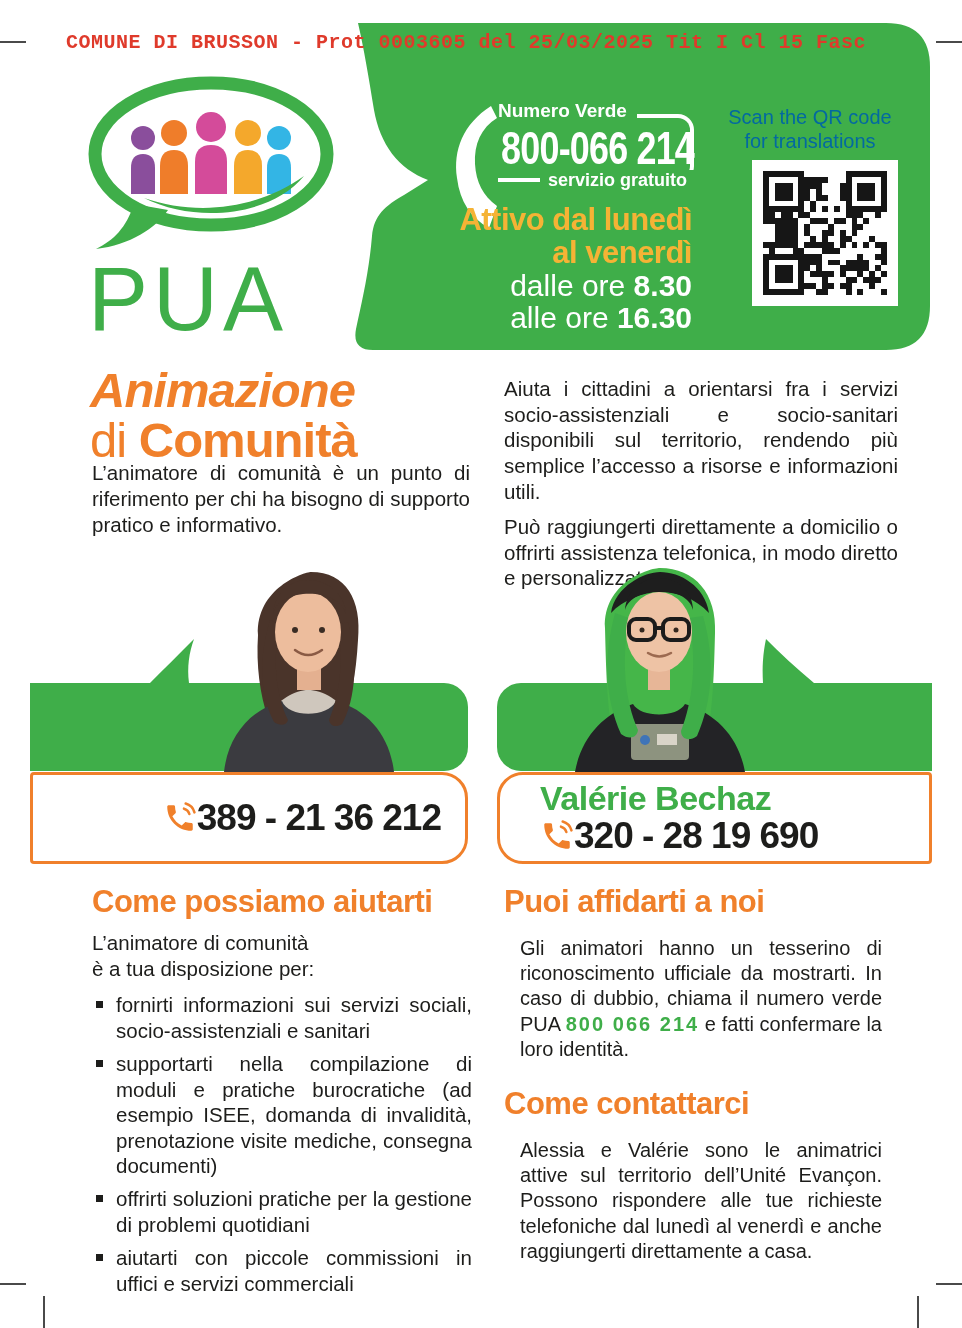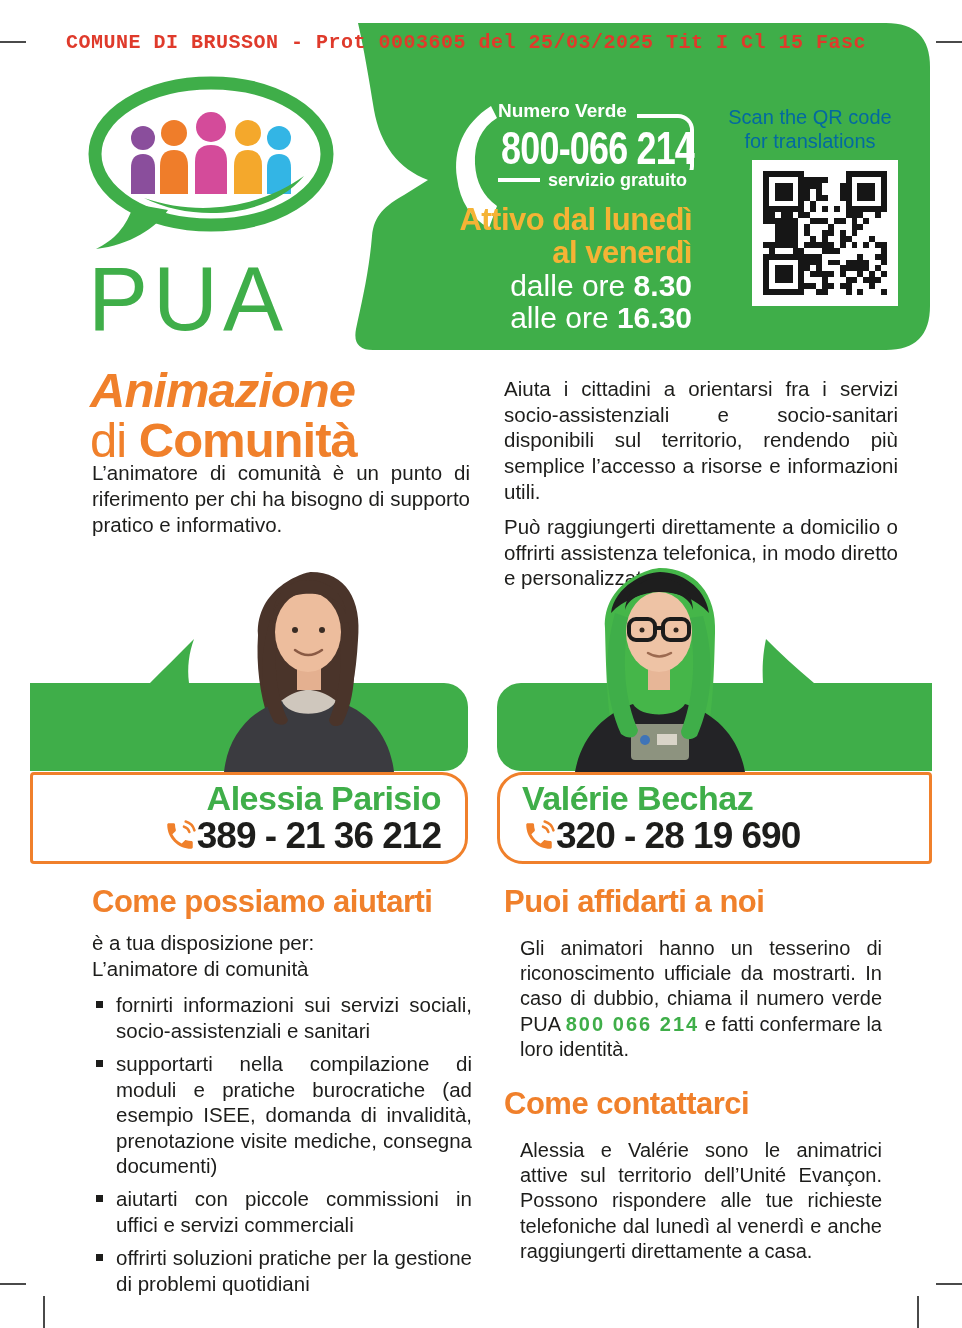--- a/index.html
+++ b/index.html
@@ -67,21 +67,21 @@
   .fin{position:absolute;top:637px;height:48px;z-index:1;}
   .fin-l{left:146px;width:52px;}
   .fin-r{left:758px;width:60px;}
   
   .avatar-l{position:absolute;left:196px;top:560px;width:225px;height:212px;z-index:2;}
   .avatar-r{position:absolute;left:545px;top:558px;width:230px;height:214px;z-index:2;}
   
   .card{position:absolute;top:772px;height:92px;background:#fff;z-index:3;box-sizing:border-box;
         border:3px solid var(--orange,#F0802B);display:flex;flex-direction:column;justify-content:center;}
   .card-l{left:30px;width:438px;border-radius:4px 26px 26px 4px;align-items:flex-end;padding-right:24px;}
-  .card-r{left:497px;width:435px;border-radius:26px 4px 4px 26px;align-items:flex-start;padding-left:22px;}
+  .card-r{left:497px;width:435px;border-radius:26px 4px 4px 26px;align-items:flex-start;padding-left:40px;}
   .c-name{font-size:34px;font-weight:700;color:var(--green,#3FAE49);line-height:1.08;letter-spacing:-.5px;}
   .c-phone{display:flex;align-items:center;font-size:37px;font-weight:700;
            color:var(--body-text,#1D1D1B);letter-spacing:-1px;line-height:1.05;}
   .c-phone svg{width:34px;height:34px;flex:none;}
   
   .col{position:absolute;top:884px;z-index:2;}
   .col-l{left:92px;width:380px;}
   .col-r{left:504px;width:394px;}
   .col h2{font-size:31px;font-weight:800;color:var(--orange,#F0802B);margin:0 0 10px;letter-spacing:-.5px;}
   .col h2.mt{margin-top:24px;}
@@ -649,21 +649,20 @@
       <rect x="84" y="61" width="26" height="21" rx="7"></rect>
       <rect x="118" y="61" width="26" height="21" rx="7"></rect>
       <path d="M110 70 L118 70"></path>
     </g>
     <circle cx="97" cy="72" r="2.5" fill="#33271f"></circle>
     <circle cx="131" cy="72" r="2.5" fill="#33271f"></circle>
     <path d="M103 95 Q114 102 126 95" stroke="#9c6a50" stroke-width="2.5" fill="none" stroke-linecap="round"></path>
   </svg>
 
   <div class="card card-l">
-    <div class="c-name">Alessia Parisio</div>
     <div class="c-phone">
       <svg viewBox="0 0 24 24">
         <path fill="var(--orange,#F0802B)" d="M6.62 10.79c1.44 2.83 3.76 5.14 6.59 6.59l2.2-2.2c.27-.27.67-.36 1.02-.24 1.12.37 2.33.57 3.57.57.55 0 1 .45 1 1V20c0 .55-.45 1-1 1-9.39 0-17-7.61-17-17 0-.55.45-1 1-1h3.5c.55 0 1 .45 1 1 0 1.25.2 2.45.57 3.57.11.35.03.74-.25 1.02l-2.2 2.2z"></path>
         <path d="M14.8 5.4a5.4 5.4 0 0 1 3.8 3.8" stroke="var(--orange,#F0802B)" stroke-width="1.8" fill="none" stroke-linecap="round"></path>
         <path d="M16 1.8a9 9 0 0 1 6.2 6.2" stroke="var(--orange,#F0802B)" stroke-width="1.8" fill="none" stroke-linecap="round"></path>
       </svg>
       <span>389 - 21 36 212</span>
     </div>
   </div>
   <div class="card card-r">
@@ -673,27 +672,27 @@
         <path fill="var(--orange,#F0802B)" d="M6.62 10.79c1.44 2.83 3.76 5.14 6.59 6.59l2.2-2.2c.27-.27.67-.36 1.02-.24 1.12.37 2.33.57 3.57.57.55 0 1 .45 1 1V20c0 .55-.45 1-1 1-9.39 0-17-7.61-17-17 0-.55.45-1 1-1h3.5c.55 0 1 .45 1 1 0 1.25.2 2.45.57 3.57.11.35.03.74-.25 1.02l-2.2 2.2z"></path>
         <path d="M14.8 5.4a5.4 5.4 0 0 1 3.8 3.8" stroke="var(--orange,#F0802B)" stroke-width="1.8" fill="none" stroke-linecap="round"></path>
         <path d="M16 1.8a9 9 0 0 1 6.2 6.2" stroke="var(--orange,#F0802B)" stroke-width="1.8" fill="none" stroke-linecap="round"></path>
       </svg>
       <span>320 - 28 19 690</span>
     </div>
   </div>
 
   <div class="col col-l">
     <h2>Come possiamo aiutarti</h2>
+    <p class="tight">L’animatore di comunità</p>
     <p class="tight">è a tua disposizione per:</p>
-    <p class="tight">L’animatore di comunità</p>
     <ul>
       <li><span>fornirti informazioni sui servizi sociali, socio-assistenziali e sanitari</span></li>
       <li><span>supportarti nella compilazione di moduli e pratiche burocratiche (ad esempio ISEE, domanda di invalidità, prenotazione visite mediche, consegna documenti)</span></li>
+      <li><span>offrirti soluzioni pratiche per la gestione di problemi quotidiani</span></li>
       <li><span>aiutarti con piccole commissioni in uffici e servizi commerciali</span></li>
-      <li><span>offrirti soluzioni pratiche per la gestione di problemi quotidiani</span></li>
     </ul>
   </div>
 
   <div class="col col-r">
     <h2>Puoi affidarti a noi</h2>
     <p class="just"><span>Gli animatori hanno un tesserino di riconoscimento ufficiale da mostrarti. In caso di dubbio, chiama il numero verde PUA </span><span class="green-num">800 066 214</span><span> e fatti confermare la loro identità.</span></p>
     <h2 class="mt">Come contattarci</h2>
     <p class="just">Alessia e Valérie sono le animatrici attive sul territorio dell’Unité Evançon. Possono rispondere alle tue richieste telefoniche dal lunedì al venerdì e anche raggiungerti direttamente a casa.</p>
   </div>
 

